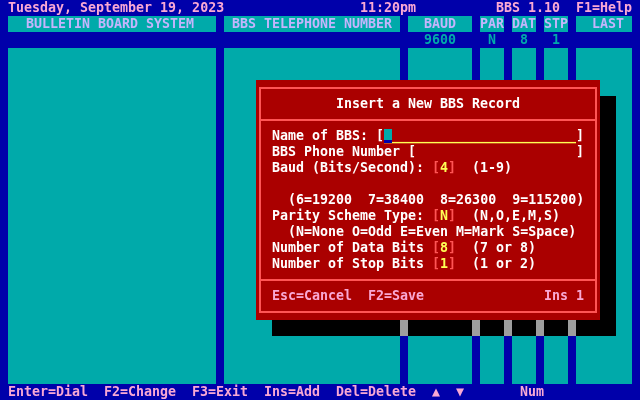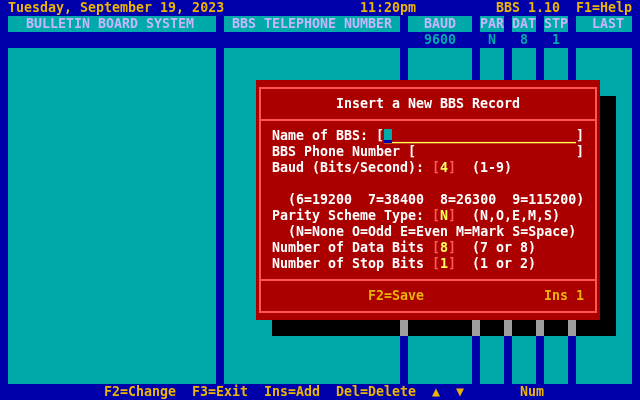--- a/index.html
+++ b/index.html
@@ -3,21 +3,21 @@
 <meta charset="utf-8">
 <style>
   html,body{margin:0;padding:0;background:#000;}
   #screen{
     position:relative;width:640px;height:400px;overflow:hidden;
     background:#0000AA;
     font-family:"DejaVu Sans Mono","Liberation Mono",monospace;
     font-weight:700;font-size:13.3px;
   }
   .r{position:absolute;height:16px;line-height:16px;white-space:pre;letter-spacing:0;}
-  .cyan{color:#eab308}
+  .cyan{color:#f9a8d4}
   .bluetext{color:#c4b5fd}
   .tealtext{color:#00AAAA}
   .white{color:#FFFFFF}
   .yellow{color:#FFFF55}
   .lred{color:#FF5555}
   .rect{position:absolute;}
   
   .body-teal{left:0;top:16px;width:640px;height:368px;background:#00AAAA;}
   .vsep{top:16px;width:8px;height:368px;background:#0000AA;}
   .hl-row{left:0;top:32px;width:640px;height:16px;background:#0000AA;}
@@ -114,24 +114,26 @@
   <span class="r yellow" style="left:440px;top:240px">8</span>
   <span class="r lred" style="left:448px;top:240px">]</span>
   <span class="r white" style="left:472px;top:240px">(7 or 8)</span>
 
   <span class="r white" style="left:272px;top:256px">Number of Stop Bits </span>
   <span class="r lred" style="left:432px;top:256px">[</span>
   <span class="r yellow" style="left:440px;top:256px">1</span>
   <span class="r lred" style="left:448px;top:256px">]</span>
   <span class="r white" style="left:472px;top:256px">(1 or 2)</span>
 
+  <span class="r cyan" style="left:272px;top:288px">Esc=Cancel</span>
   <span class="r cyan" style="left:368px;top:288px">F2=Save</span>
   <span class="r cyan" style="left:544px;top:288px">Ins 1</span>
 
   <div class="rect botbar"></div>
+  <span class="r cyan" style="left:8px;top:384px">Enter=Dial</span>
   <span class="r cyan" style="left:104px;top:384px">F2=Change</span>
   <span class="r cyan" style="left:192px;top:384px">F3=Exit</span>
   <span class="r cyan" style="left:264px;top:384px">Ins=Add</span>
   <span class="r cyan" style="left:336px;top:384px">Del=Delete</span>
   <span class="r cyan" style="left:432px;top:384px">▲</span>
   <span class="r cyan" style="left:456px;top:384px">▼</span>
   <span class="r cyan" style="left:520px;top:384px">Num</span>
 
 </div>
 

